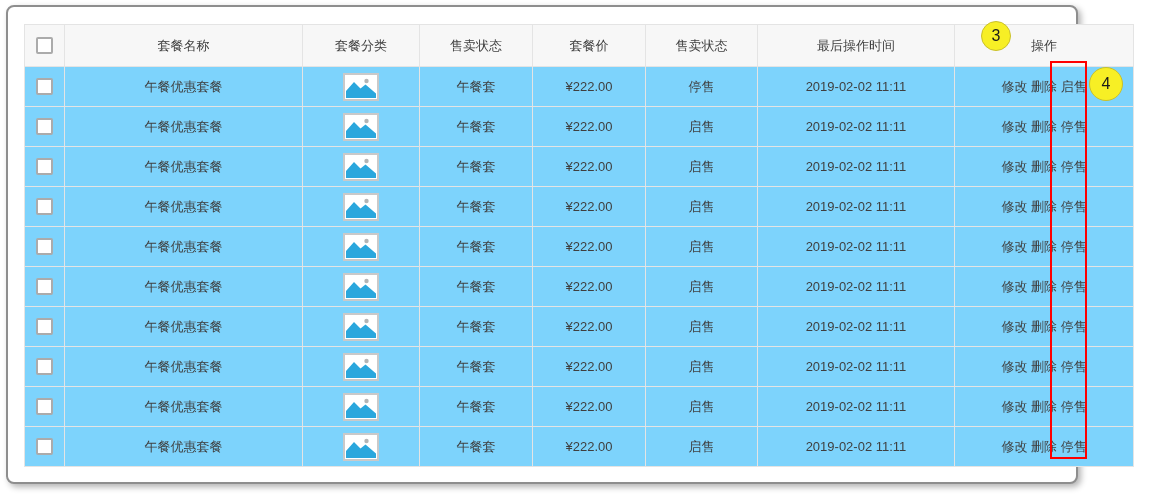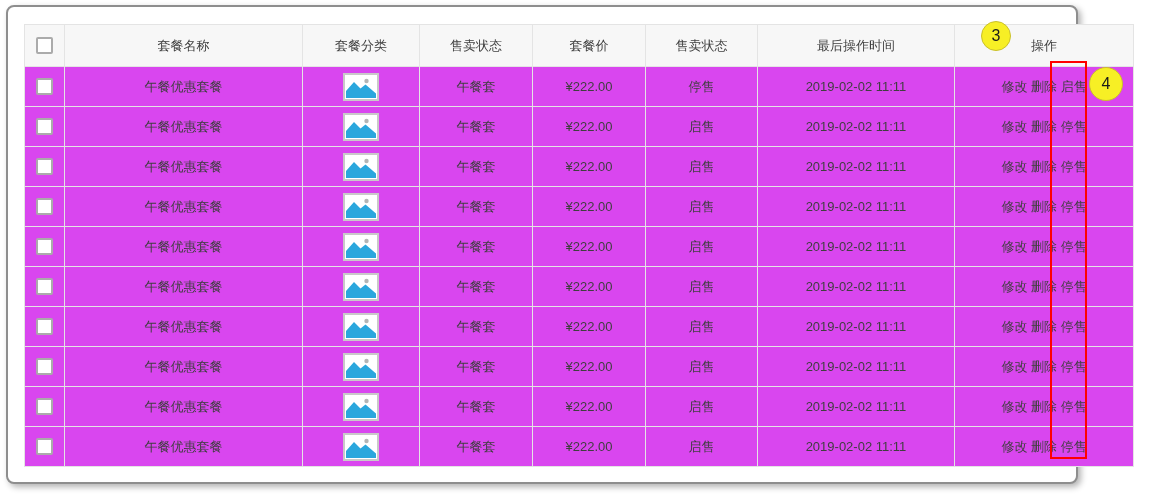--- a/index.html
+++ b/index.html
@@ -34,21 +34,21 @@
   }
   table.pkg th, table.pkg td {
     border: 1px solid #e4e4e4;
     text-align: center;
     vertical-align: middle;
     overflow: hidden;
     white-space: nowrap;
     font-weight: normal;
   }
   table.pkg thead tr { height: 42px; background: #f7f7f7; }
-  table.pkg tbody tr { height: 40px; background: #d946ef; }
+  table.pkg tbody tr { height: 40px; background: #7dd3fc; }
   input[type="checkbox"] {
     appearance: none;
     -webkit-appearance: none;
     width: 17px; height: 17px;
     border: 2px solid #ababab;
     border-radius: 2px;
     background: #ffffff;
     vertical-align: middle;
     cursor: pointer;
   }

